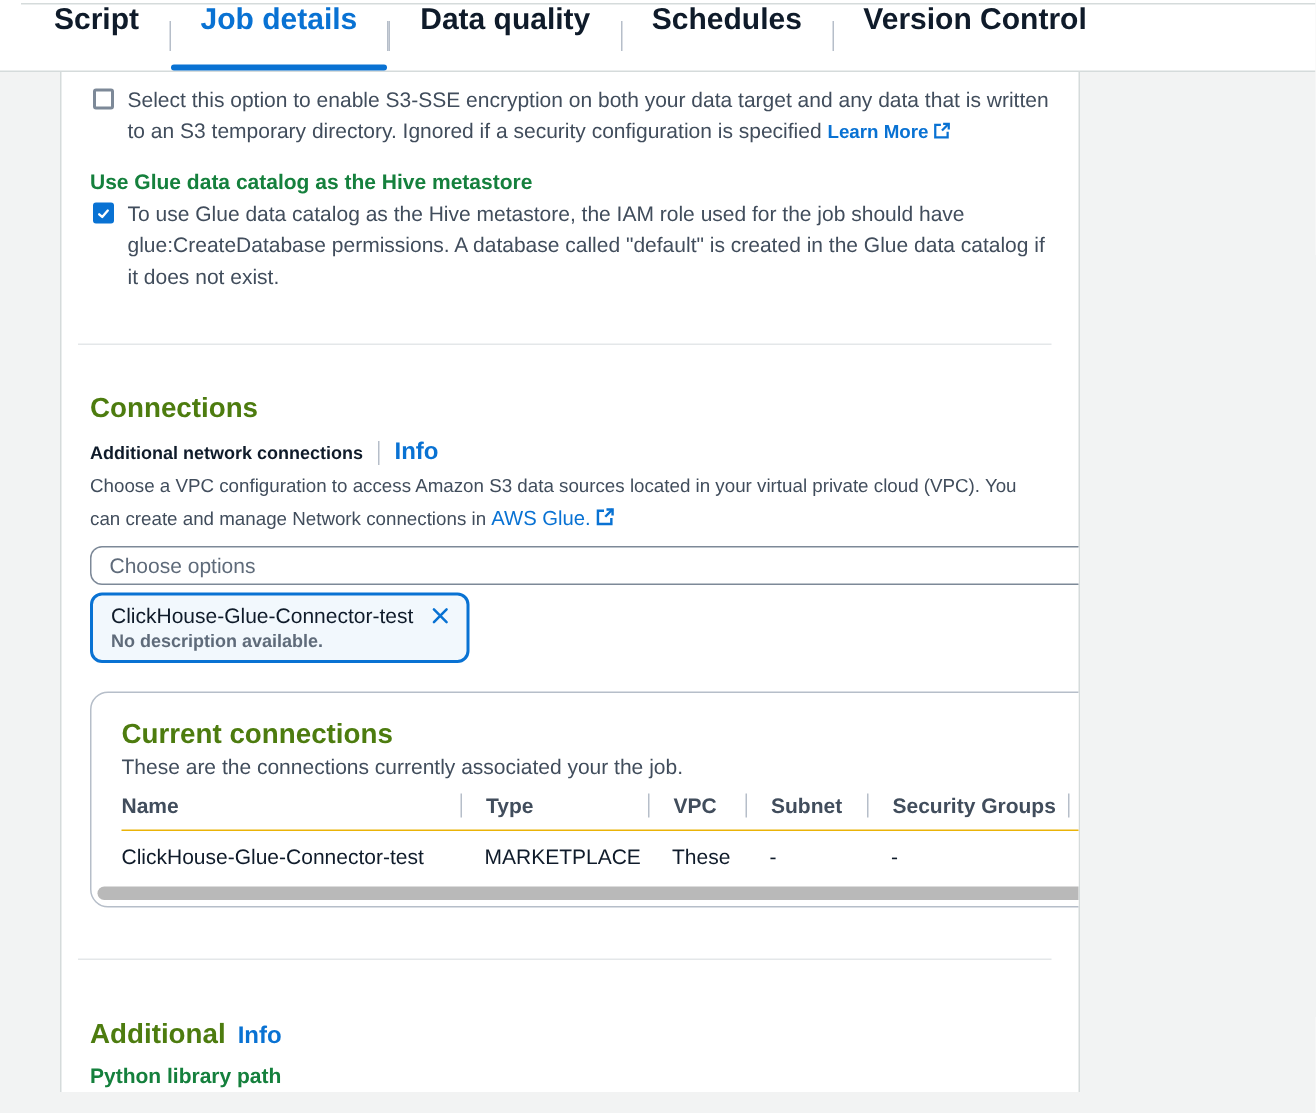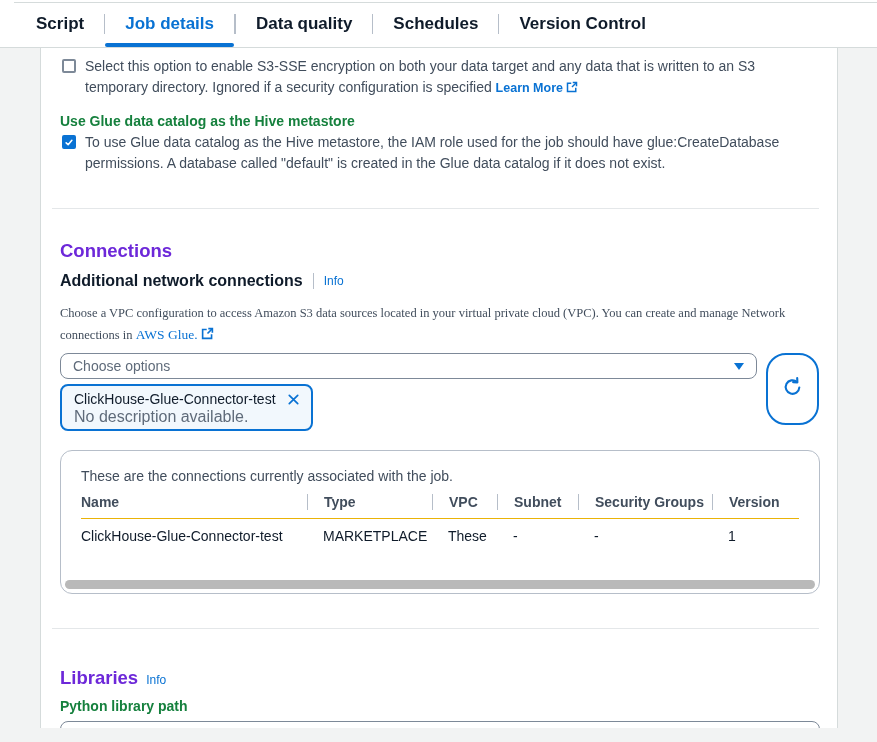--- a/index.html
+++ b/index.html
@@ -12,57 +12,57 @@
     position:relative;
   }
   
   .tabbar {
     height:48px; background:#fff; border-bottom:1px solid #d5dbdb;
     display:flex; align-items:stretch; padding-left:16px; position:relative;
   }
   .top-line { position:absolute; top:2px; left:14px; right:0; height:1px; background:#d5dbdb; }
   .top-corner { position:absolute; top:0; left:0; width:14px; height:9px; background:#d9dbdd; }
   .tab {
-    display:flex; align-items:center; padding:16px 20px; font-size:17px; font-weight:bold;
+    display:flex; padding:2px 20px; font-size:20px; font-weight:bold;
     color:#0f1b2a; position:relative; cursor:pointer; white-space:nowrap;
   }
   .tab.active { color:#0972d3; }
   .tab.active::after {
     content:""; position:absolute; left:0; right:0; bottom:0; height:4px;
     background:#0972d3; border-radius:2px;
   }
   .tab-sep { width:1px; height:20px; background:#b6bec9; align-self:center; }
 
   
   .content-outer { height:680px; background:#f2f3f3; }
   .panel {
-    margin-left:40px; width:798px; height:680px; background:#fff;
+    margin-left:40px; width:680px; height:680px; background:#fff;
     border-left:1px solid #d5dbdb; border-right:1px solid #d5dbdb;
     padding:8px 18px 0 19px; overflow:hidden;
   }
   .cb-row { display:flex; align-items:flex-start; margin-left:2px; }
   .checkbox {
     flex:0 0 auto; width:14px; height:14px; border:2px solid #7d8998; border-radius:2px;
     background:#fff; margin-top:3px; margin-right:9px; display:flex; align-items:center; justify-content:center;
     cursor:pointer;
   }
   .checkbox.checked { background:#0972d3; border-color:#0972d3; }
   .cb-text { font-size:14px; line-height:21px; color:#414d5c; max-width:706px; }
   .inline-link { color:#0972d3; font-weight:bold; font-size:12.5px; text-decoration:none; cursor:pointer; white-space:nowrap; }
   .ext-icon { display:inline-block; vertical-align:-1px; margin-left:3px; }
   .field-label { font-size:14px; font-weight:bold; color:#15803d; line-height:21px; margin-top:12px; }
   .divider { height:1px; background:#e4e7e9; margin:34px 0 0 -8px; width:calc(100% + 8px); }
 
-  .h2 { font-size:18.5px; font-weight:bold; color:#6d28d9; line-height:24px; }
+  .h2 { font-size:18.5px; font-weight:bold; color:#4d7c0f; line-height:24px; }
   .connections-title { margin-top:30px; }
   .label-row { display:flex; align-items:center; gap:10px; margin-top:9px; }
-  .label-row .lbl { font-size:16px; font-weight:bold; color:#0f1b2a; }
+  .label-row .lbl { font-size:12px; font-weight:bold; color:#0f1b2a; }
   .v-sep { width:1px; height:16px; background:#b6bec9; }
-  .info-link { color:#0972d3; font-size:12px; font-weight:normal; cursor:pointer; }
-  .desc { font-size:12.5px; line-height:21px; color:#414d5c; max-width:736px; margin-top:13px;font-family:Liberation Serif, serif; }
+  .info-link { color:#0972d3; font-size:16px; font-weight:bold; cursor:pointer; }
+  .desc { font-size:12.5px; line-height:21px; color:#414d5c; max-width:736px; margin-top:3px; }
   .glue-link { color:#0972d3; font-size:13.5px; font-weight:normal; cursor:pointer; }
 
   .controls-row { display:flex; margin-top:6px; }
   .controls-left { width:697px; }
   .select {
     width:697px; height:26px; border:1px solid #7d8998; border-radius:8px; background:#fff;
     display:flex; align-items:center; padding:0 12px; cursor:pointer;
   }
   .select .placeholder { font-size:14px; color:#5f6b7a; flex:1; }
   .caret-down {
@@ -73,21 +73,21 @@
     margin-left:9px; width:54px; height:72px; border:2px solid #0972d3; border-radius:20px;
     background:#fff; display:flex; align-items:center; justify-content:center; cursor:pointer;
   }
   .token {
     display:inline-block; margin-top:5px; background:#f2f8fd; border:2px solid #0972d3;
     border-radius:8px; padding:4px 10px 5px 12px;
   }
   .token-top { display:flex; align-items:center; gap:10px; }
   .token-label { font-size:14px; color:#0f1b2a; line-height:18px; }
   .token-x { cursor:pointer; display:flex; align-items:center; }
-  .token-desc { font-size:16px; color:#5f6b7a; line-height:15px; margin-top:1px; }
+  .token-desc { font-size:12px; color:#5f6b7a; line-height:15px; margin-top:1px;font-weight:bold; }
 
   
   .card {
     margin-top:19px; width:760px; height:144px; border:1px solid #b6bec9; border-radius:12px;
     background:#fff; padding:15px 20px 0 20px; display:flex; flex-direction:column; overflow:hidden;
   }
   .card-subtitle { font-size:14px; color:#414d5c; line-height:21px; }
   .tbl { margin-top:7px; }
   .tbl-header { display:flex; border-bottom:1px solid #eab308; padding-bottom:8px; }
   .tbl-row { display:flex; padding-top:9px; }
@@ -206,21 +206,22 @@
     <button class="refresh-btn">
       <span><svg width="23" height="23" viewBox="0 0 24 24">
               <path d="M16.6 6.1 A7.1 7.1 0 1 0 19.1 12" fill="none" stroke="#0972d3" stroke-width="2.2" stroke-linecap="round"></path>
               <path d="M16.9 2.2 L17.1 6.6 L12.6 6.4" fill="none" stroke="#0972d3" stroke-width="2.2" stroke-linejoin="round" stroke-linecap="round"></path>
             </svg></span>
     </button>
   </div>
 
   
   <section class="card">
-    <div class="card-subtitle">These are the connections currently associated with the job.</div>
+    <h3 class="h2">Current connections</h3>
+    <div class="card-subtitle">These are the connections currently associated your the job.</div>
     <div class="tbl">
       <div class="tbl-header">
         <div class="cell c0">Name</div>
         <div class="cell c1">Type</div>
         <div class="cell c2">VPC</div>
         <div class="cell c3">Subnet</div>
         <div class="cell c4">Security Groups</div>
         <div class="cell c5">Version</div>
       </div>
       <div class="tbl-row">
@@ -232,20 +233,20 @@
         <div class="cell c5">1</div>
       </div>
     </div>
     <div class="h-scrollbar"></div>
   </section>
 
   <div class="divider"></div>
 
   
   <div class="lib-row">
-    <h2 class="h2">Libraries</h2>
+    <h2 class="h2">Additional</h2>
     <a class="info-link">Info</a>
   </div>
   <div class="field-label" style="margin-top:6px;">Python library path</div>
   <input class="text-input" type="text" placeholder="" style="">
 
 </main>
 </div>
 
 </body></html>

